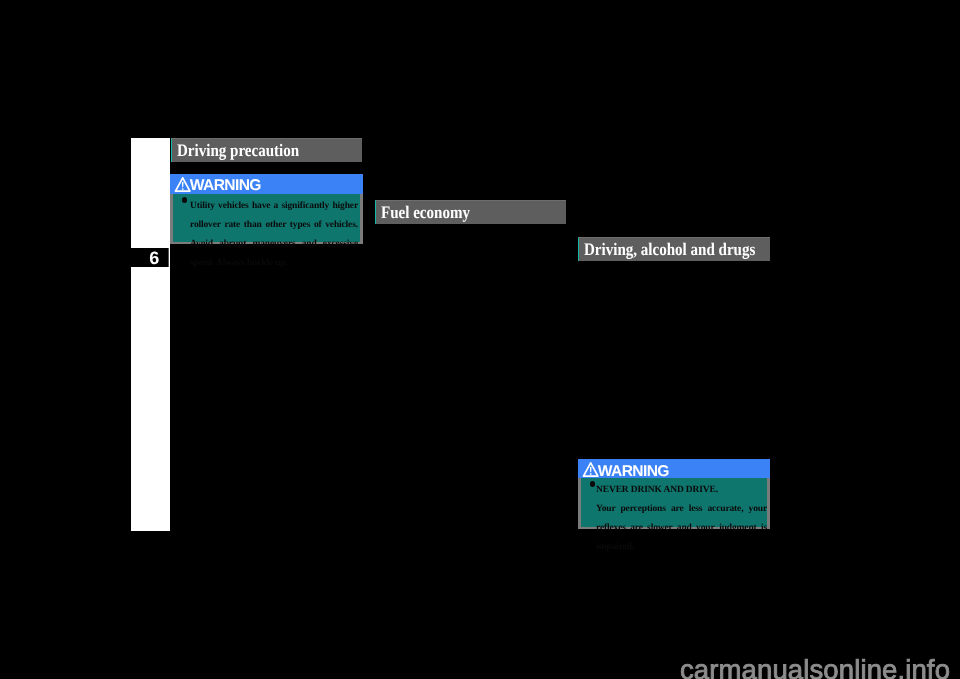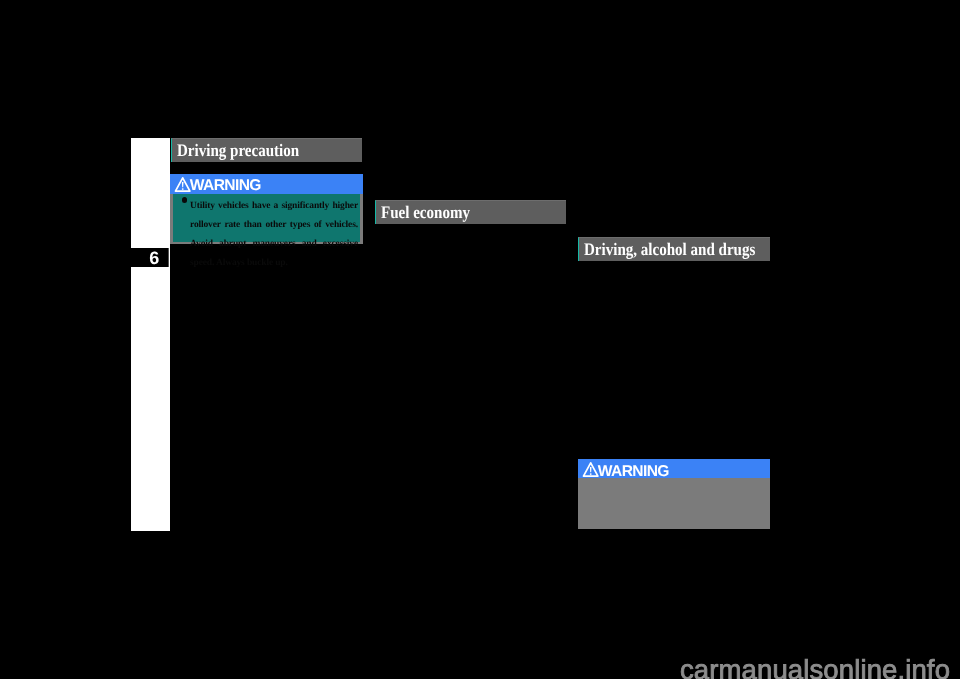--- a/index.html
+++ b/index.html
@@ -167,16 +167,21 @@
 
   <div class="warnbox" style="left:578px;top:459px;width:192px;height:70px;">
     <div class="wb-head" style="height:19px;">
       <svg class="wb-tri" width="17.4" height="17.2" viewBox="0 0 35.4 34.9">
         <path d="M17.7 3.6 L32.4 30.7 L3.0 30.7 Z" fill="none" stroke="#ffffff" stroke-width="3.5" stroke-linejoin="round"></path>
         <path d="M16.1 12.2 L19.3 12.2 L18.7 22.9 L16.7 22.9 Z" fill="#ffffff"></path>
         <rect x="16.1" y="25.1" width="3.2" height="3.0" fill="#ffffff"></rect>
       </svg>
       <div class="wb-title" style="top:3.2px;">WARNING</div>
     </div>
+    <div class="wb-body" style="left:3px;top:19px;width:186px;height:49px;padding:3px 0px 0 15px;">
+      <span class="bul" style="left:8.8px;top:3px;">●</span>
+      <span class="txt" style="text-align:left;">NEVER DRINK AND DRIVE.</span>
+      <span class="txt">Your perceptions are less accurate, your reflexes are slower and your judgment is impaired.</span>
+    </div>
   </div>
 
   <div class="watermark" style="left:680px;top:647px;">carmanualsonline.info</div>
 </div>
 
 </body></html>

